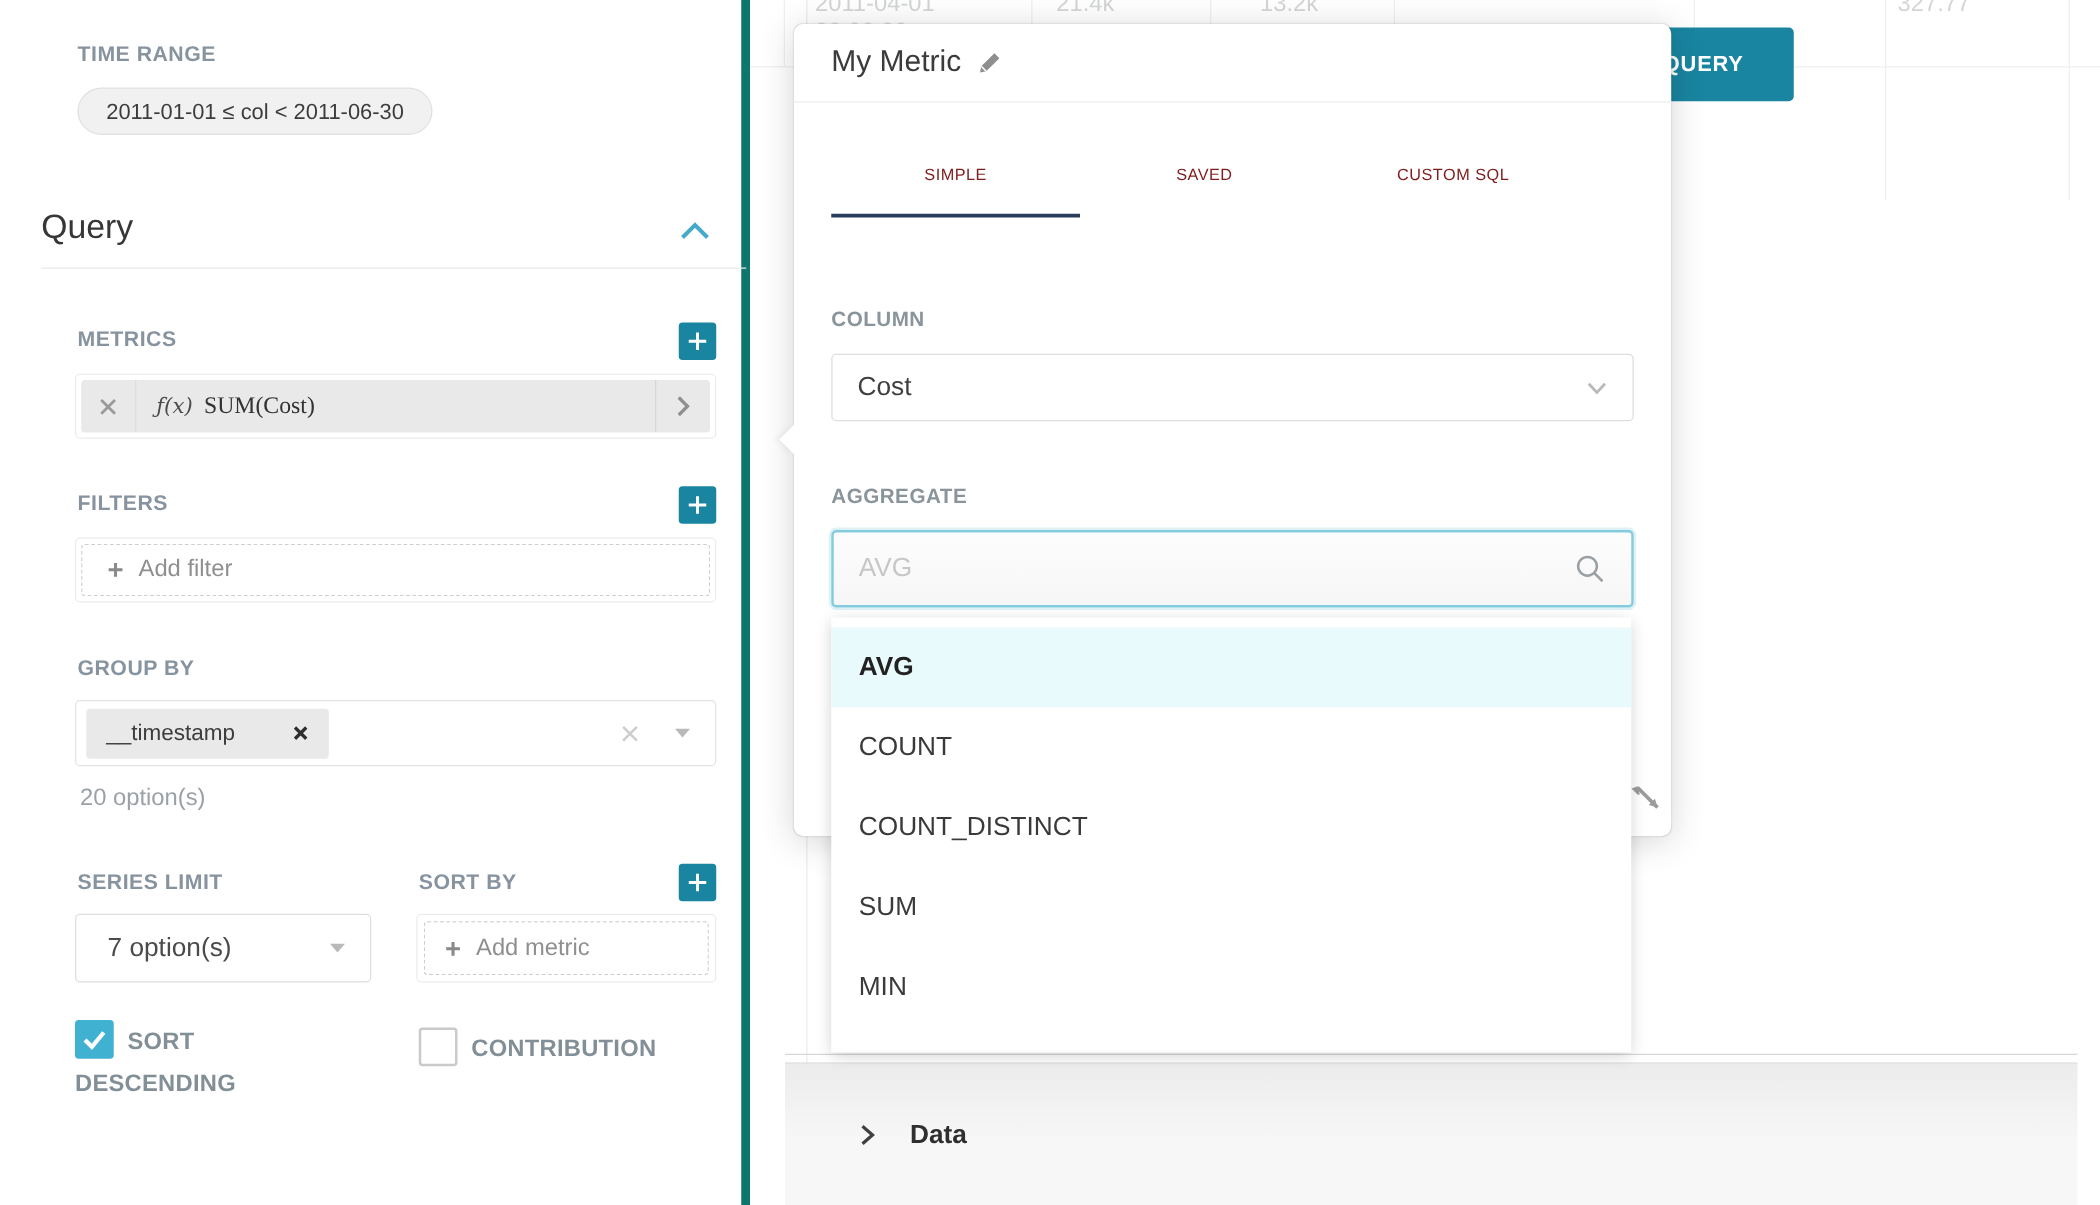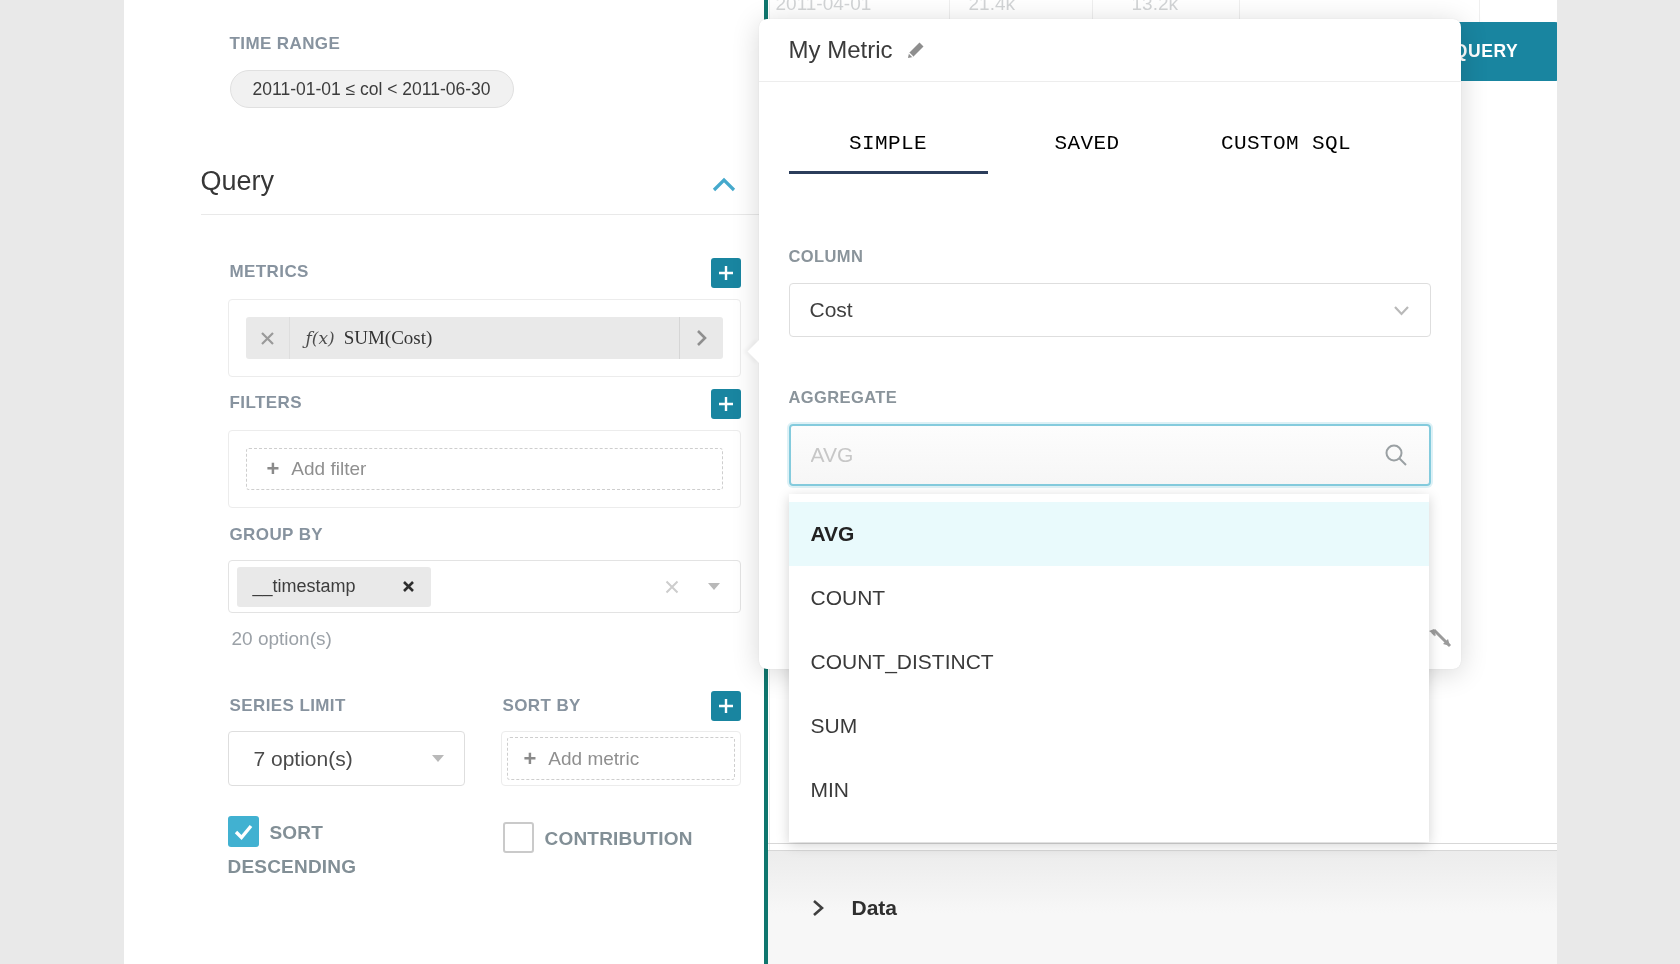--- a/index.html
+++ b/index.html
@@ -1,39 +1,39 @@
 <!DOCTYPE html>
 <html><head>
 <meta charset="utf-8">
 <style>
   * { margin:0; padding:0; box-sizing:border-box; }
   html,body { background:#e9e9e9; }
   body { font-family:"Liberation Sans","DejaVu Sans",sans-serif; }
   #stage {
-    position:relative; width:1433px; height:964px; background:#ffffff;
+    position:relative; width:1680px; height:964px; background:#ffffff;
     overflow:hidden; margin:0 auto;
   }
   .abs { position:absolute; }
 
   
-  #left-panel { left:0; top:0; width:600px; height:964px; background:#fff; border-right:4px solid #0f766e; z-index:2;margin-left:44px; }
+  #left-panel { left:0; top:0; width:600px; height:964px; background:#fff; border-right:7px solid #0f766e; z-index:2; }
   .sec-label { font-size:17px; font-weight:700; letter-spacing:.4px; color:#87939f; }
   .pill-timerange {
     left:62px; top:70px; height:38px; line-height:36px; padding:0 22px;
     background:#f1f1f1; border:1px solid #e0e0e0; border-radius:19px;
     font-size:17.5px; color:#3c3c3c; white-space:nowrap;
   }
   .query-title { left:33px; top:166px; font-size:27px; color:#373737; font-weight:500; }
   .panel-divider { left:33px; top:214px; width:564px; height:0; border-top:1px solid #e9e9e9; }
 
   .add-btn {
     width:30px; height:30px; border-radius:3px; background:var(--accent);
     color:#fff; display:flex; align-items:center; justify-content:center;
   }
-  .field-box { border:1px solid #ececec; border-radius:4px; padding:17px; background:#fff; }
+  .field-box { border:1px solid #ececec; border-radius:4px; padding:4px; background:#fff; }
   .metric-pill { display:flex; align-items:stretch; height:42px; background:#e9e9e9; border-radius:3px; overflow:hidden; }
   .metric-x { width:44px; display:flex; align-items:center; justify-content:center; border-right:1px solid #dedede; }
   .metric-main { flex:1; display:flex; align-items:center; padding-left:16px; }
   .fx { font-family:"DejaVu Serif","Liberation Serif",serif; font-style:italic; font-size:17px; color:#4c4c4c; margin-right:9px; }
   .metric-label { font-size:19px; color:#333;font-family:Liberation Serif, serif; }
   .metric-expand { width:44px; display:flex; align-items:center; justify-content:center; border-left:1px solid #d6d6d6; }
 
   .dashed-add {
     height:42px; border:1px dashed #cecece; border-radius:3px;
     display:flex; align-items:center; padding-left:20px; color:#8f8f8f; font-size:19px;
@@ -88,21 +88,21 @@
     box-shadow:0 4px 28px rgba(0,0,0,.16), 0 0 1px rgba(0,0,0,.12); z-index:3;
   }
   #popover-arrow {
     left:-8px; top:324px; width:17px; height:17px; background:#fff; transform:rotate(45deg);
     box-shadow:-3px 3px 4px rgba(0,0,0,.04); position:absolute;
   }
   .pop-header { position:absolute; left:0; top:0; right:0; height:63px; border-bottom:1px solid #ededed; display:flex; align-items:center; padding-left:30px; }
   .pop-title { font-size:24px; color:#3b3b3b; margin-right:12px; }
   .pop-tabs { position:absolute; left:30px; right:75px; top:98px; height:57px; display:flex; }
   .pop-tab { flex:1; display:flex; align-items:flex-start; justify-content:center; padding-top:15px;
-             font-size:21px; letter-spacing:.4px; color:#000000; border-bottom:2px solid transparent;font-family:Liberation Mono, monospace; }
+             font-size:13px; letter-spacing:.4px; color:#7f1d1d; border-bottom:2px solid transparent; }
   .pop-tab.active { border-bottom:3px solid var(--tab-underline); font-weight:400; }
   .pop-label { position:absolute; left:30px; font-size:16.5px; font-weight:700; letter-spacing:.4px; color:#8a949b; }
   #column-select { position:absolute; left:30px; top:264px; width:642px; height:54px; padding:0 20px; font-size:21px; color:#3f3f3f; }
   #aggregate-input {
     position:absolute; left:30px; top:405px; width:642px; height:62px;
     border:2px solid var(--focus-border); border-radius:4px;
     box-shadow:0 0 0 2px rgba(132,203,221,.28);
     background:linear-gradient(#fdfdfd,#f6f6f6);
     display:flex; align-items:center; justify-content:space-between; padding:0 20px;
   }

